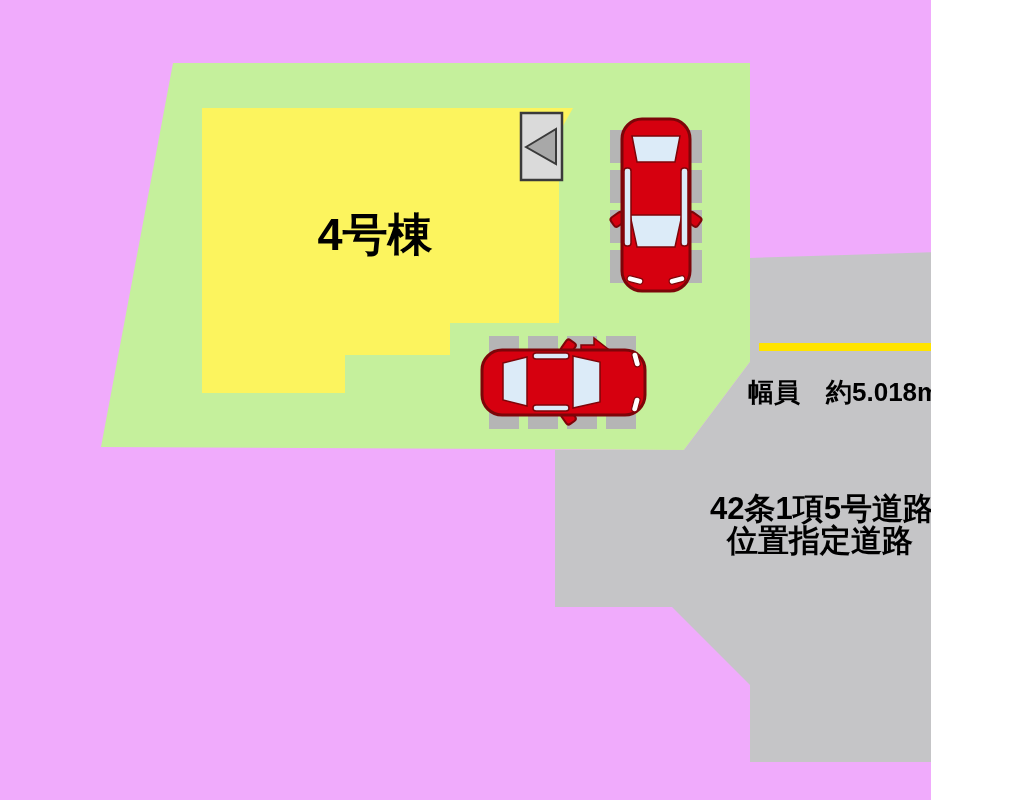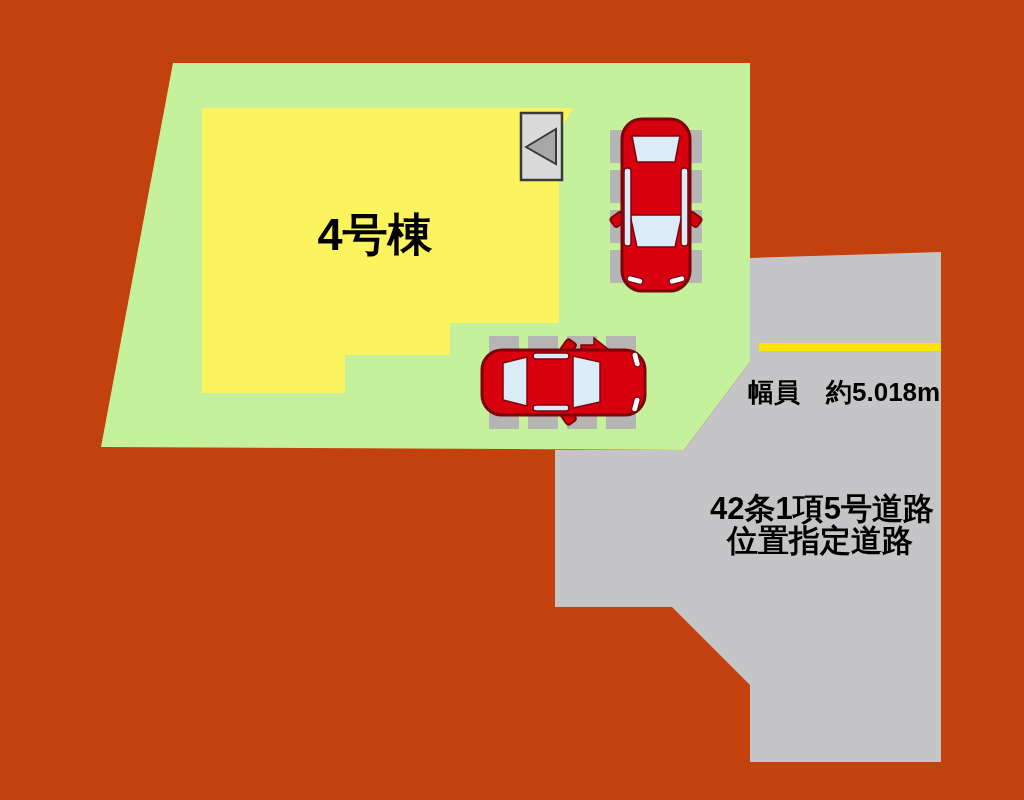--- a/index.html
+++ b/index.html
@@ -3,24 +3,25 @@
 <meta charset="utf-8">
 <style>
   html, body {
     margin: 0;
     padding: 0;
     background: #ffffff;
     font-family: "Liberation Sans", sans-serif;
   }
   #canvas {
     position: relative;
-    width: 1024px;
+    width: 892px;
     height: 800px;
-    background: #c2410c;
+    background: #f0abfc;
     overflow: hidden;
+    padding-left: 39px;
   }
   #plan-svg {
     position: absolute;
     left: 0;
     top: 0;
     width: 1024px;
     height: 800px;
   }
   text {
     font-family: "Liberation Sans", sans-serif;

